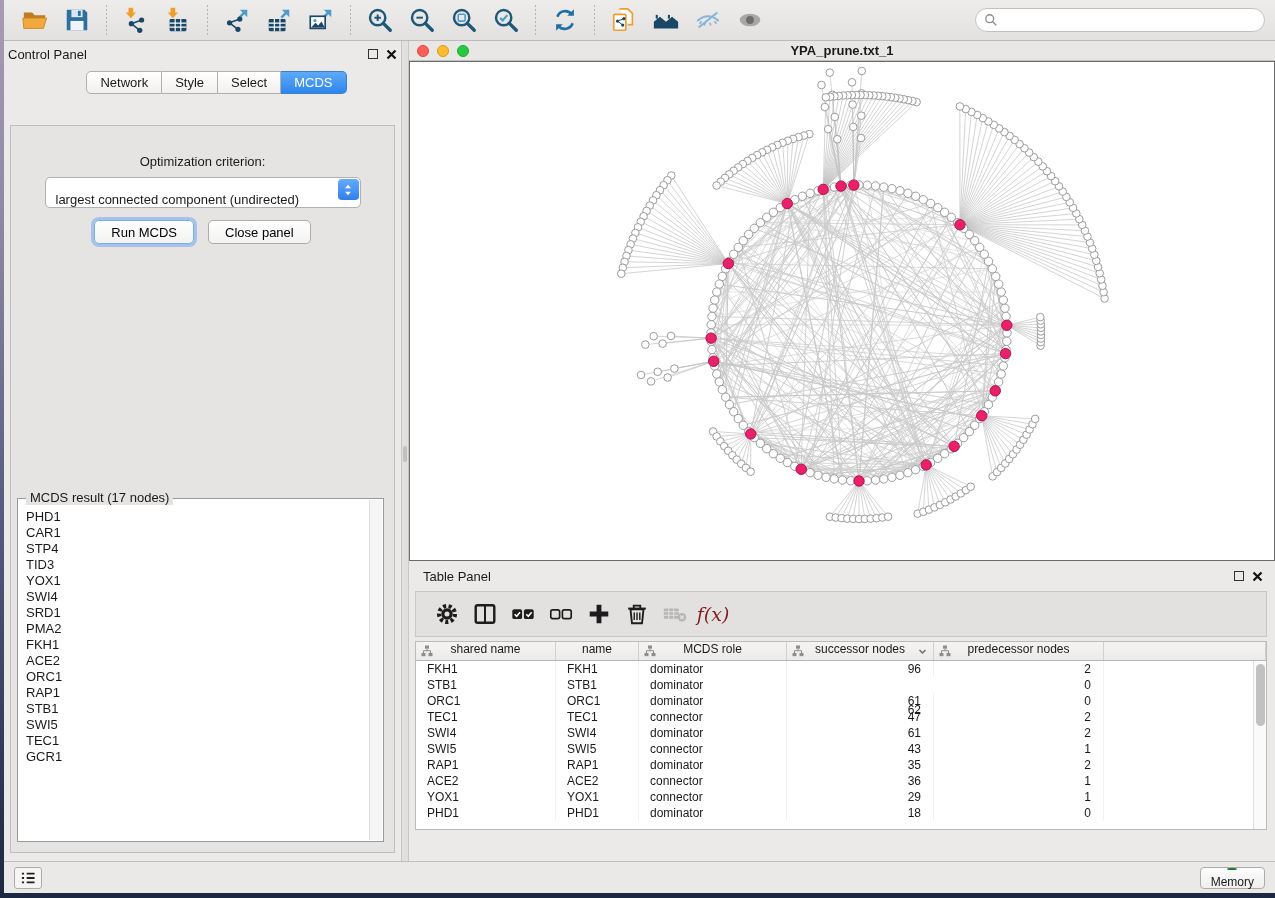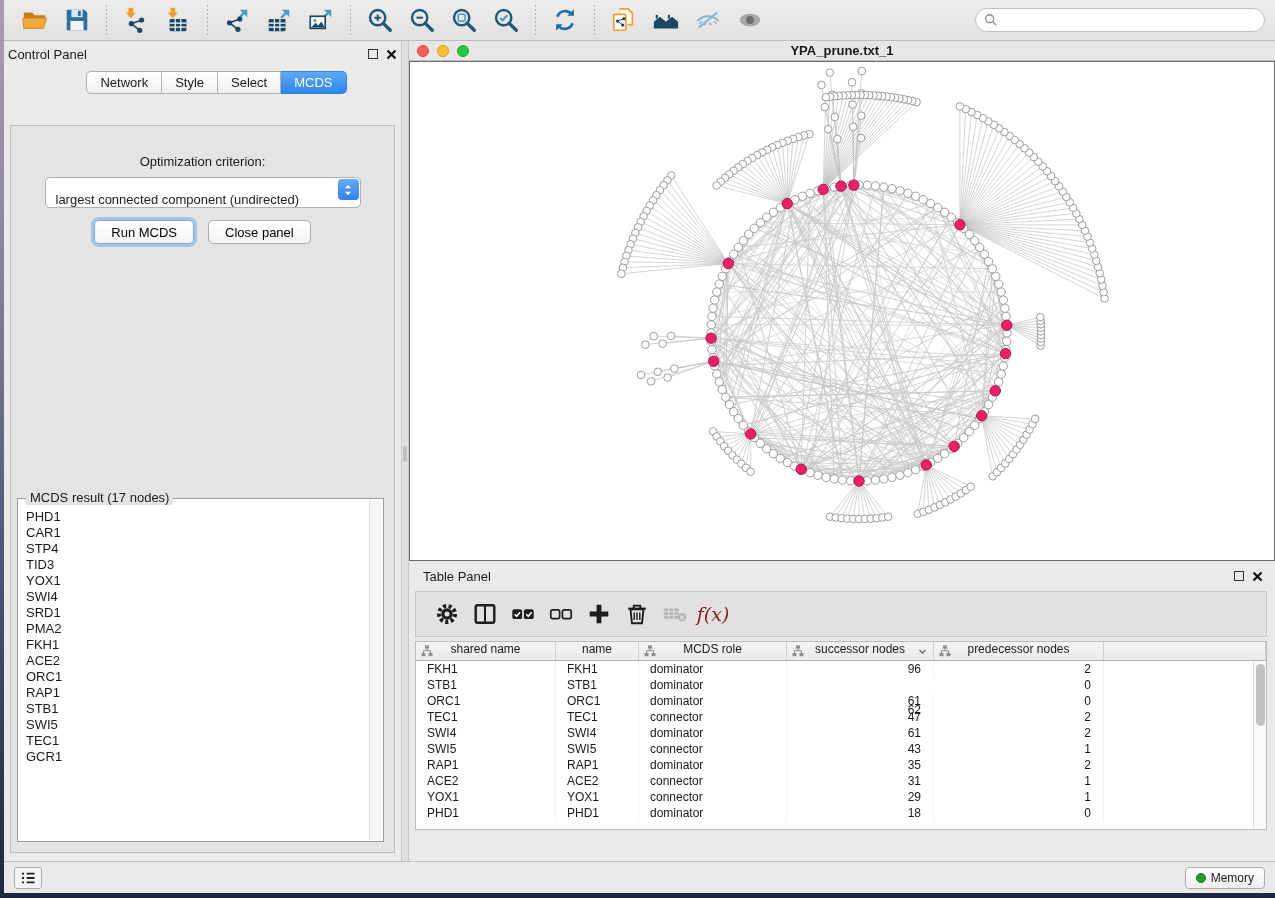--- a/index.html
+++ b/index.html
@@ -95,21 +95,21 @@
   .vthumb{position:absolute;left:1.5px;top:3px;width:9px;height:62px;background:#c1c1c1;border-radius:5px;}
   .tp-tabs{position:absolute;left:0;right:0;bottom:3px;display:flex;justify-content:center;}
 
   
   .status-bar{position:absolute;left:0;right:0;bottom:0;height:32px;background:#ebe9e8;
     border-top:1px solid #c2c0bf;display:flex;align-items:center;padding:0 10px;}
   .list-btn{width:28px;height:22px;border:1px solid #aeacab;border-radius:3px;background:#f6f5f4;
     display:flex;align-items:center;justify-content:center;}
   .memory-btn{margin-left:auto;height:22px;border:1px solid #aeacab;border-radius:4px;
     background:linear-gradient(#fdfdfd,#f0efee);display:flex;align-items:center;gap:5px;
-    font-size:12px;padding:0 10px;}
+    font-size:12px;padding:0 10px;flex-direction:column;}
   .memdot{width:10px;height:10px;border-radius:50%;background:#1f9d2f;border:1px solid #157a22;}
 </style>
 </head>
 <body>
 
 <div class="screen">
   <div class="app">
 
     <div class="toolbar">
       <div class="tools">
@@ -1322,21 +1322,21 @@
               <div class="td left" style="width: 140px;">RAP1</div>
               <div class="td left" style="width: 83px;">RAP1</div>
               <div class="td left" style="width: 148px;">dominator</div>
               <div class="td right" style="width: 147px;">35</div>
               <div class="td right" style="width: 170px;">2</div>
             </div>
             <div class="tr">
               <div class="td left" style="width: 140px;">ACE2</div>
               <div class="td left" style="width: 83px;">ACE2</div>
               <div class="td left" style="width: 148px;">connector</div>
-              <div class="td right" style="width: 147px;">31</div>
+              <div class="td right" style="width: 147px;">36</div>
               <div class="td right" style="width: 170px;">1</div>
             </div>
             <div class="tr">
               <div class="td left" style="width: 140px;">YOX1</div>
               <div class="td left" style="width: 83px;">YOX1</div>
               <div class="td left" style="width: 148px;">connector</div>
               <div class="td right" style="width: 147px;">29</div>
               <div class="td right" style="width: 170px;">1</div>
             </div>
             <div class="tr">

